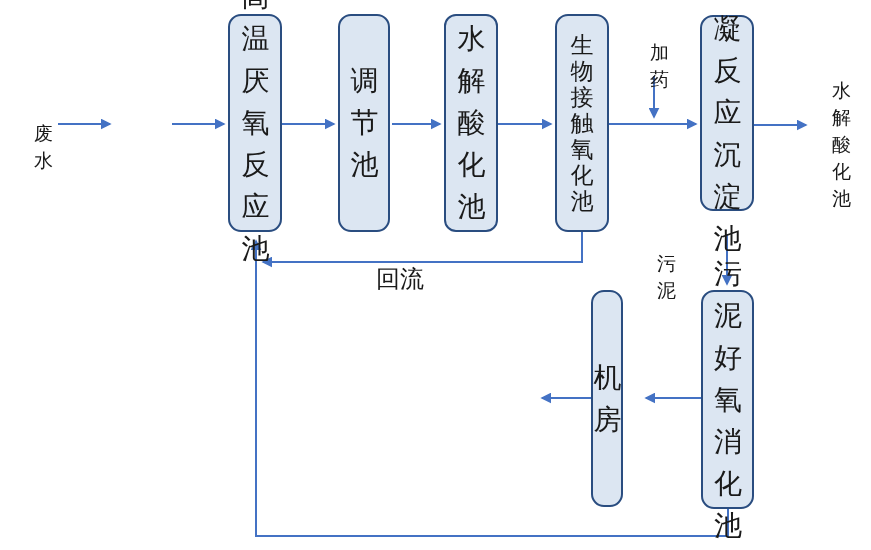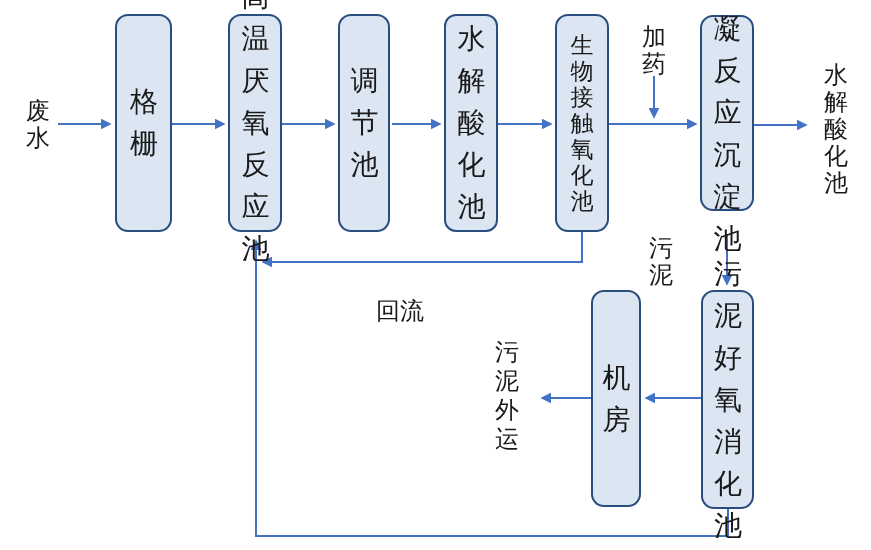--- a/index.html
+++ b/index.html
@@ -35,31 +35,31 @@
     width:27px;
     font-size:28px;
     line-height:42px;
     word-break:break-all;
     letter-spacing:0;
   }
   .box .lbl.tight{line-height:26px;font-size:23px;}
   .vlabel{
     position:absolute;
     width:30px;
-    font-size:24px;
+    font-size:19px;
     line-height:27px;
-    text-align:center;
+    text-align:right;
     word-break:break-all;
+    margin-top:16px;
   }
   .hlabel{
     position:absolute;
     font-size:24px;
     line-height:26px;
     white-space:nowrap;
-    margin-top:32px;
   }
 </style>
 </head>
 <body>
 
 <div id="canvas">
 
   <svg class="wires" viewBox="0 0 871 550">
     <defs>
       <marker id="ah" viewBox="0 0 10 10" refX="8.5" refY="5" markerWidth="5.5" markerHeight="5.5" orient="auto">
@@ -74,23 +74,20 @@
     <path class="connector" marker-end="url(#ah)" d="M609 124 H696"></path>
     <path class="connector" marker-end="url(#ah)" d="M654 76 V117"></path>
     <path class="connector" marker-end="url(#ah)" d="M754 125 H806"></path>
     <path class="connector" marker-end="url(#ah)" d="M727 234 V284"></path>
     <path class="connector" marker-end="url(#ah)" d="M701 398 H646"></path>
     <path class="connector" marker-end="url(#ah)" d="M591 398 H542"></path>
     <path class="connector" marker-end="url(#ah)" d="M582 232 V262 H263"></path>
     <path class="connector" marker-end="url(#ah)" d="M728 507 V536 H256 V241"></path>
   </svg>
 
-  <div class="box" style="left:115px;top:14px;width:57px;height:218px;">
-    <span class="lbl">格栅</span>
-  </div>
 
   <div class="box" style="left:228px;top:14px;width:54px;height:218px;">
     <span class="lbl">高温厌氧反应池</span>
   </div>
 
   <div class="box" style="left:338px;top:14px;width:52px;height:218px;">
     <span class="lbl">调节池</span>
   </div>
 
   <div class="box" style="left:444px;top:14px;width:54px;height:218px;border-radius:12px;">
@@ -98,33 +95,32 @@
   </div>
 
   <div class="box" style="left:555px;top:14px;width:54px;height:218px;">
     <span class="lbl tight">生物接触氧化池</span>
   </div>
 
   <div class="box" style="left:700px;top:15px;width:54px;height:196px;">
     <span class="lbl">混凝反应沉淀池</span>
   </div>
 
-  <div class="box" style="left:591px;top:290px;width:50px;height:217px;">
+  <div class="box" style="left:591px;top:290px;width:32px;height:217px;">
     <span class="lbl">机房</span>
   </div>
 
   <div class="box" style="left:701px;top:290px;width:53px;height:219px;">
     <span class="lbl">污泥好氧消化池</span>
   </div>
 
-  <div class="vlabel" style="left:23px;top:97px;">废水</div>
+  <div class="vlabel" style="left:23px;top:104px;">废水</div>
 
   <div class="vlabel" style="left:639px;top:23px;">加药</div>
 
   <div class="vlabel" style="left:821px;top:61px;">水解酸化池</div>
 
   <div class="vlabel" style="left:646px;top:234px;">污泥</div>
 
   <div class="hlabel" style="left:376px;top:266px;">回流</div>
 
-  <div class="vlabel" style="left:492px;top:337px;line-height:29px;">污泥外运</div>
 
 </div>
 
 </body></html>

